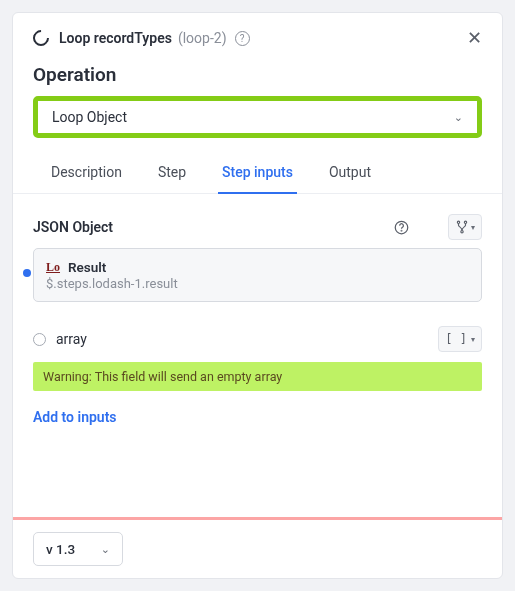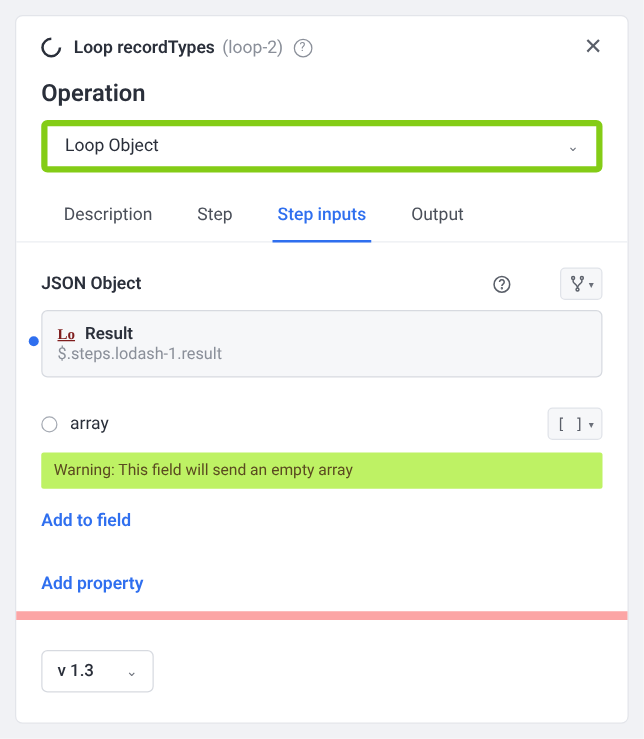--- a/index.html
+++ b/index.html
@@ -231,22 +231,22 @@
   .link-action {
     color: #2f6fef;
     font-size: 14px;
     font-weight: 600;
     margin-top: 18px;
     cursor: pointer;
   }
   .link-action.second { margin-top: 34px; }
 
   .footer {
-    border-top: 7px solid #fca5a5;
-    padding: 24px 20px;
+    border-top: 3px solid #fca5a5;
+    padding: 12px 20px;
   }
   .version-select {
     border: 1px solid #d7dae0;
     border-radius: 5px;
     height: 34px;
     width: 90px;
     display: flex;
     align-items: center;
     padding: 0 12px 0 12px;
     cursor: pointer;
@@ -326,23 +326,22 @@
       <span class="array-label">array</span>
       <div class="spacer"></div>
       <div class="type-pill">
         <span class="txt">[ ]</span>
         <span class="mini-chev">▾</span>
       </div>
     </div>
 
     <div class="warning-bar">Warning: This field will send an empty array</div>
 
-    <div class="link-action">Add to field</div>
-
-    <div class="link-action second">Add property</div>
+    <div class="link-action">Add to inputs</div>
+
 
   </div>
 
   <div class="footer">
     <div class="version-select">
       <span>v 1.3</span>
       <span class="chev-down">⌄</span>
     </div>
   </div>
 

